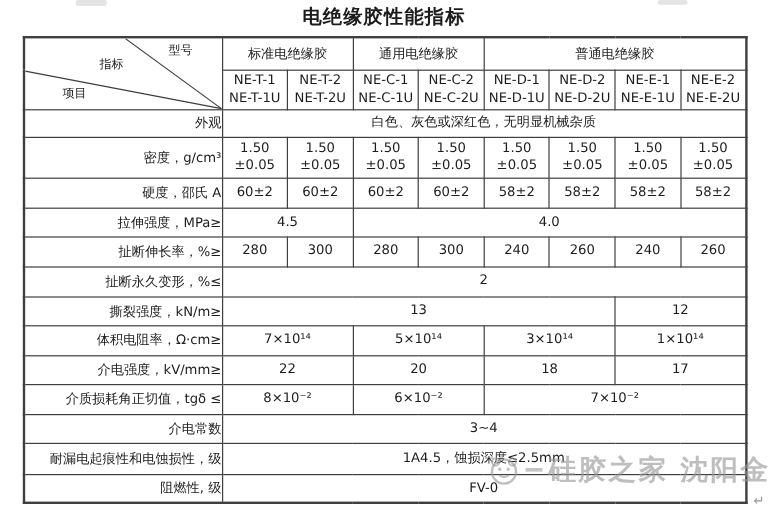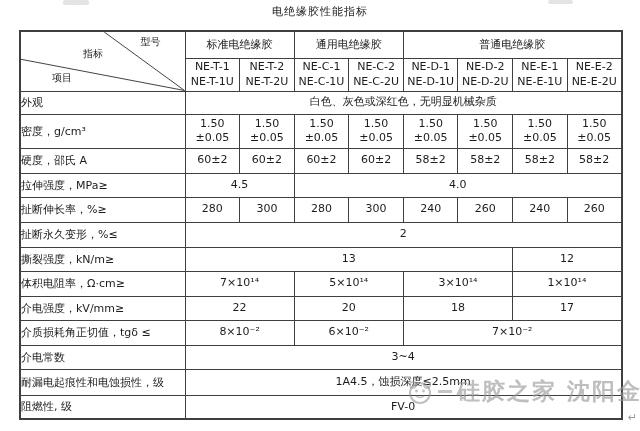--- a/index.html
+++ b/index.html
@@ -15,21 +15,21 @@
 
   .artifact {
     position: absolute; background: #e4e4e4; border-radius: 2px;
   }
   .artifact-left  { left: 63px;  top: 0; width: 26px; height: 5px; }
   .artifact-right { left: 548px; top: 0; width: 25px; height: 4px; }
 
   .title {
     position: absolute; left: 0; right: 0; top: 4px;
     text-align: center;
-    font-size: 11px; font-weight: normal;
+    font-size: 16px; font-weight: bold;
     letter-spacing: 1px;
   }
 
   table.spec {
     position: absolute; left: 19px; top: 30px;
     width: 602px;
     border-collapse: collapse;
     table-layout: fixed;
     border: 2px solid #3f3f3f;
   }
@@ -52,21 +52,21 @@
 
   th.corner { position: relative; padding: 0; }
   th.corner svg.diag { position: absolute; inset: 0; width: 100%; height: 100%; }
   th.corner span { position: absolute; font-size: 10px; }
   .c-top { right: 24px; top: 3px; }
   .c-mid { left: 62px;  top: 15px; }
   .c-bot { left: 31px;  bottom: 6px; }
 
   td.label-cell { padding: 0 7px 0 6px; }
   td.label-cell .lab-wrap {
-    display: flex; justify-content: flex-start; align-items: center;
+    display: flex; justify-content: flex-end; align-items: center;
     width: 100%;
   }
   td.label-cell .lab { text-align: left; white-space: nowrap; }
   td.label-cell .sym { text-align: right; white-space: nowrap; }
 
   td.val { white-space: pre-line; line-height: 1.3; font-size: 10.8px; }
 
   .watermark {
     position: absolute; left: 407px; top: 376px;
     display: flex; align-items: center; gap: 5px;

